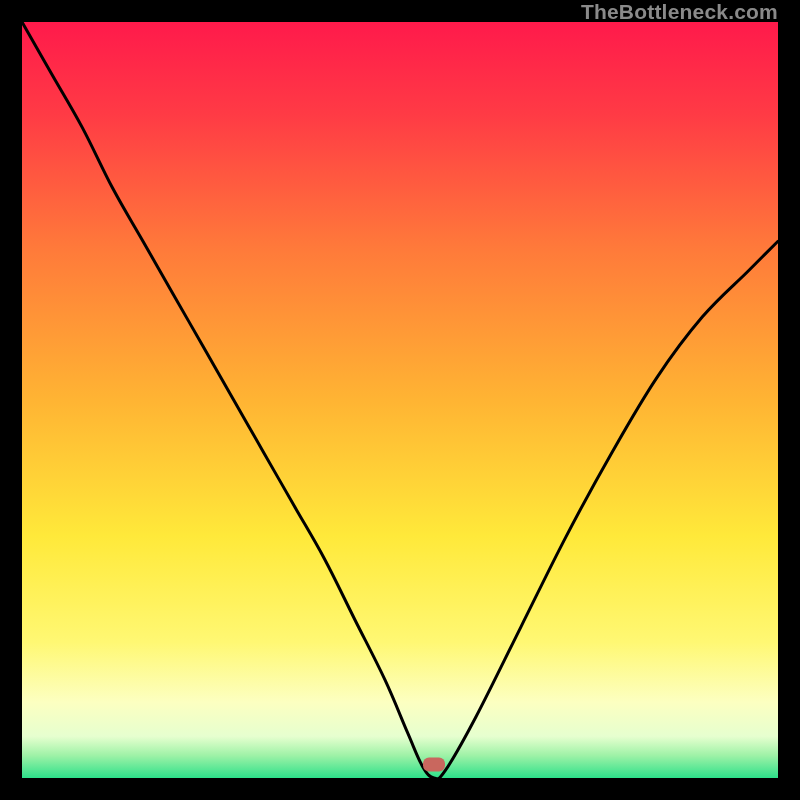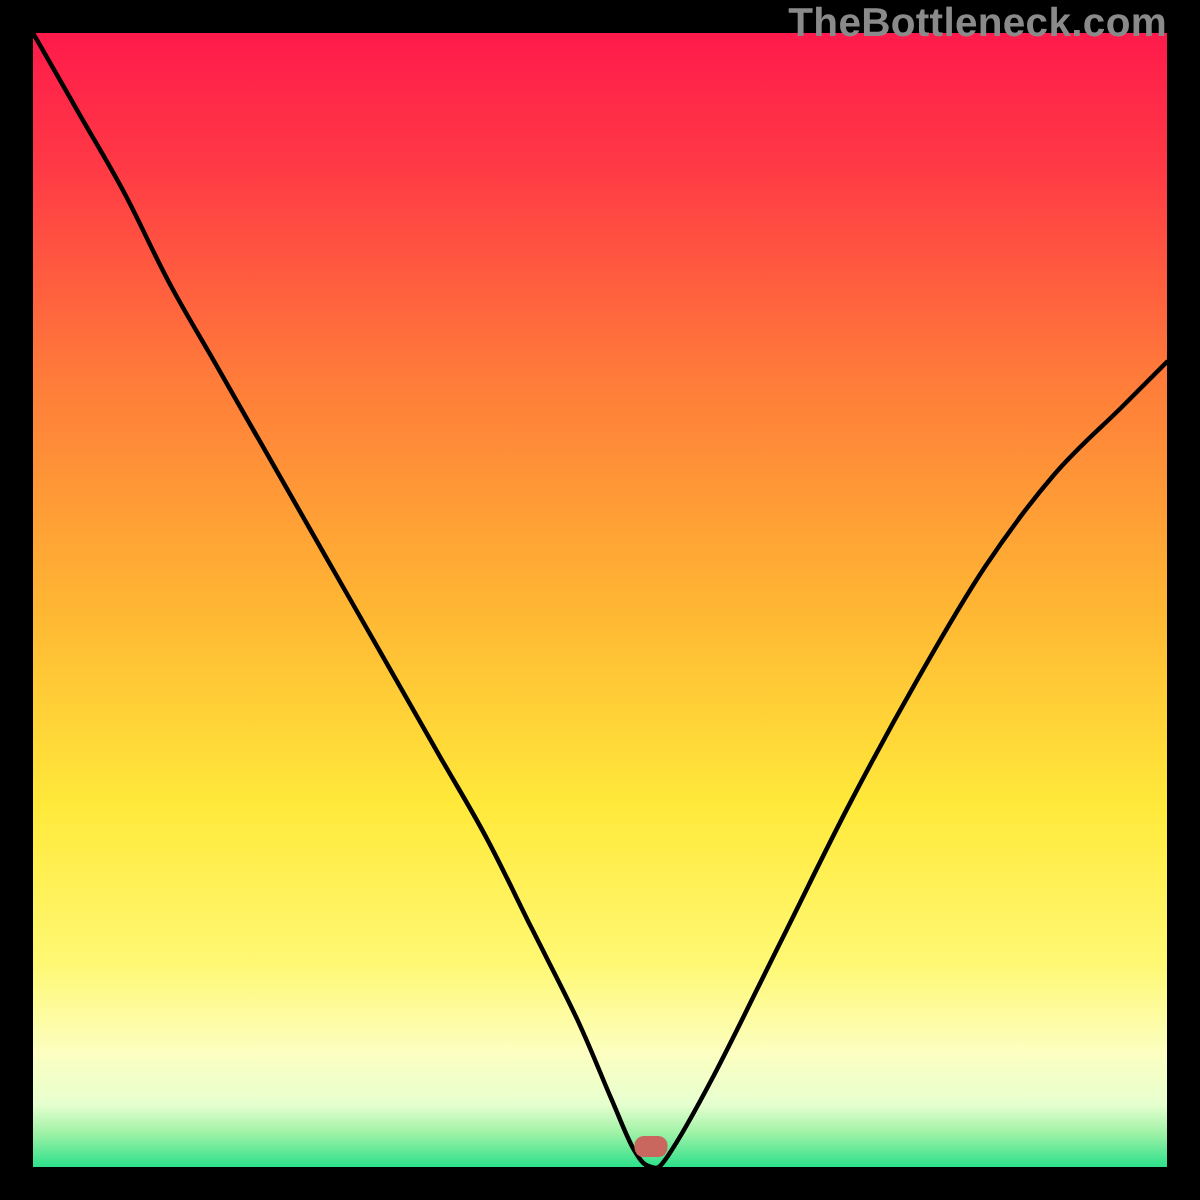--- a/index.html
+++ b/index.html
@@ -24,21 +24,21 @@
     top: 22px;
     width: 756px;
     height: 756px;
     overflow: hidden;
   }
   .watermark {
     position: absolute;
     top: 0px;
     right: 22px;
     font-family: Arial, Helvetica, sans-serif;
-    font-size: 27px;
+    font-size: 21px;
     font-weight: 600;
     color: #8a8a8a;
     letter-spacing: 0.2px;
     user-select: none;
   }
   svg {
     display: block;
   }
 </style>
 </head>

